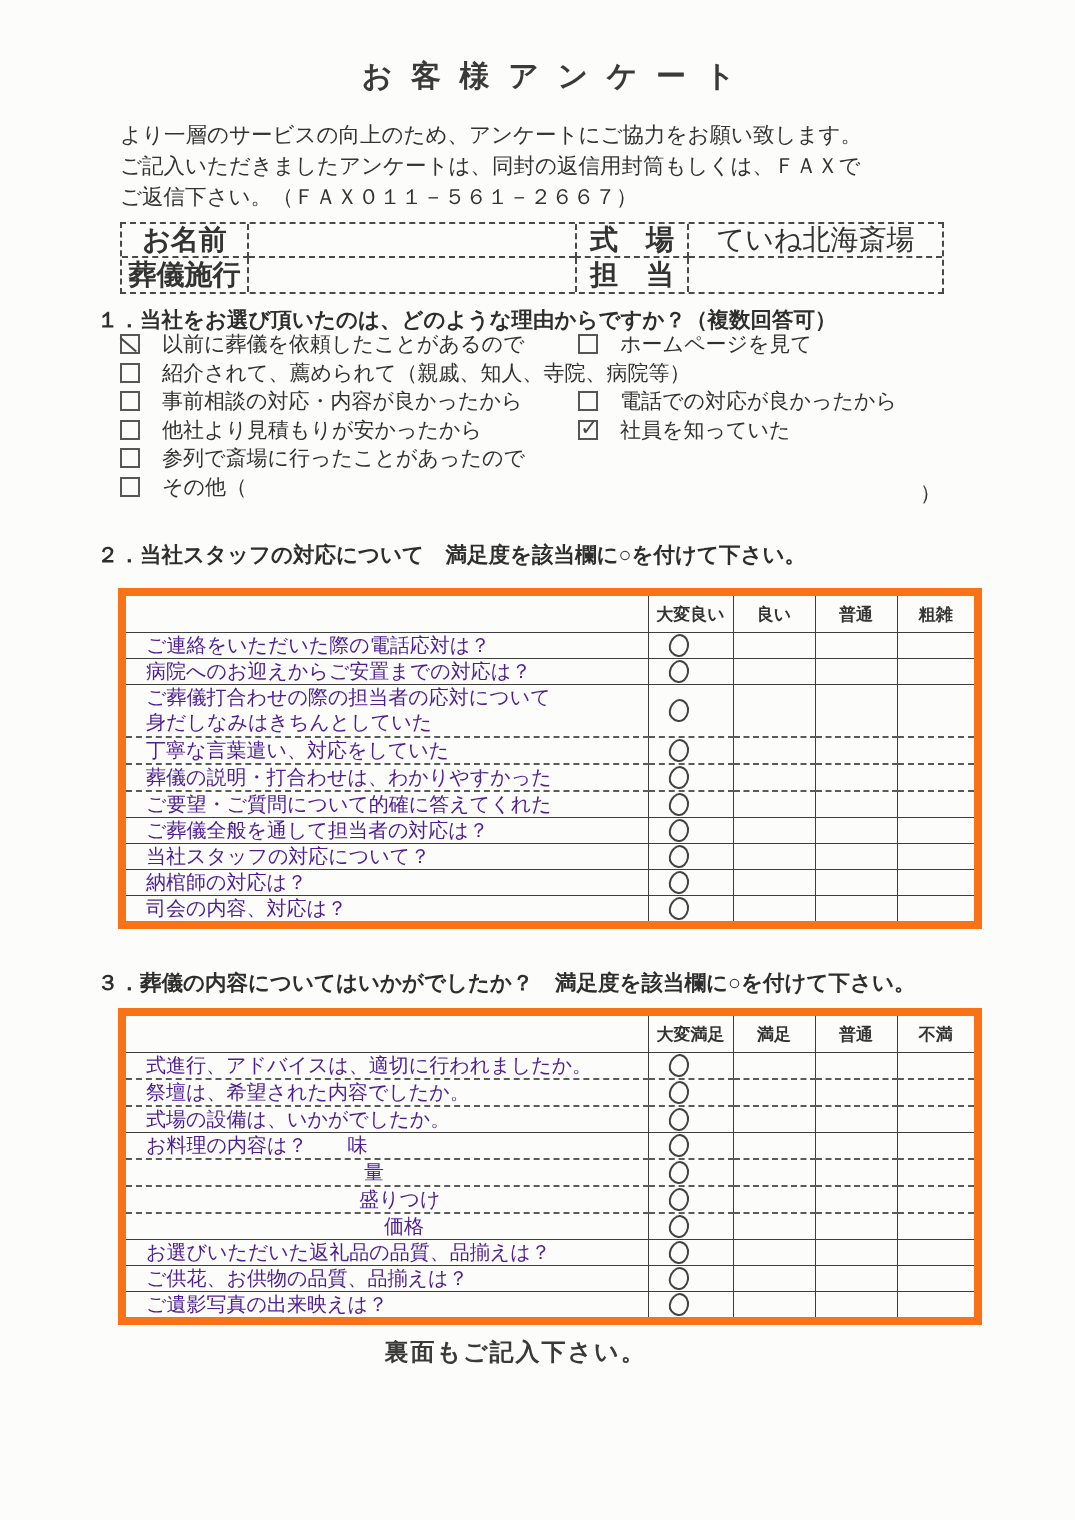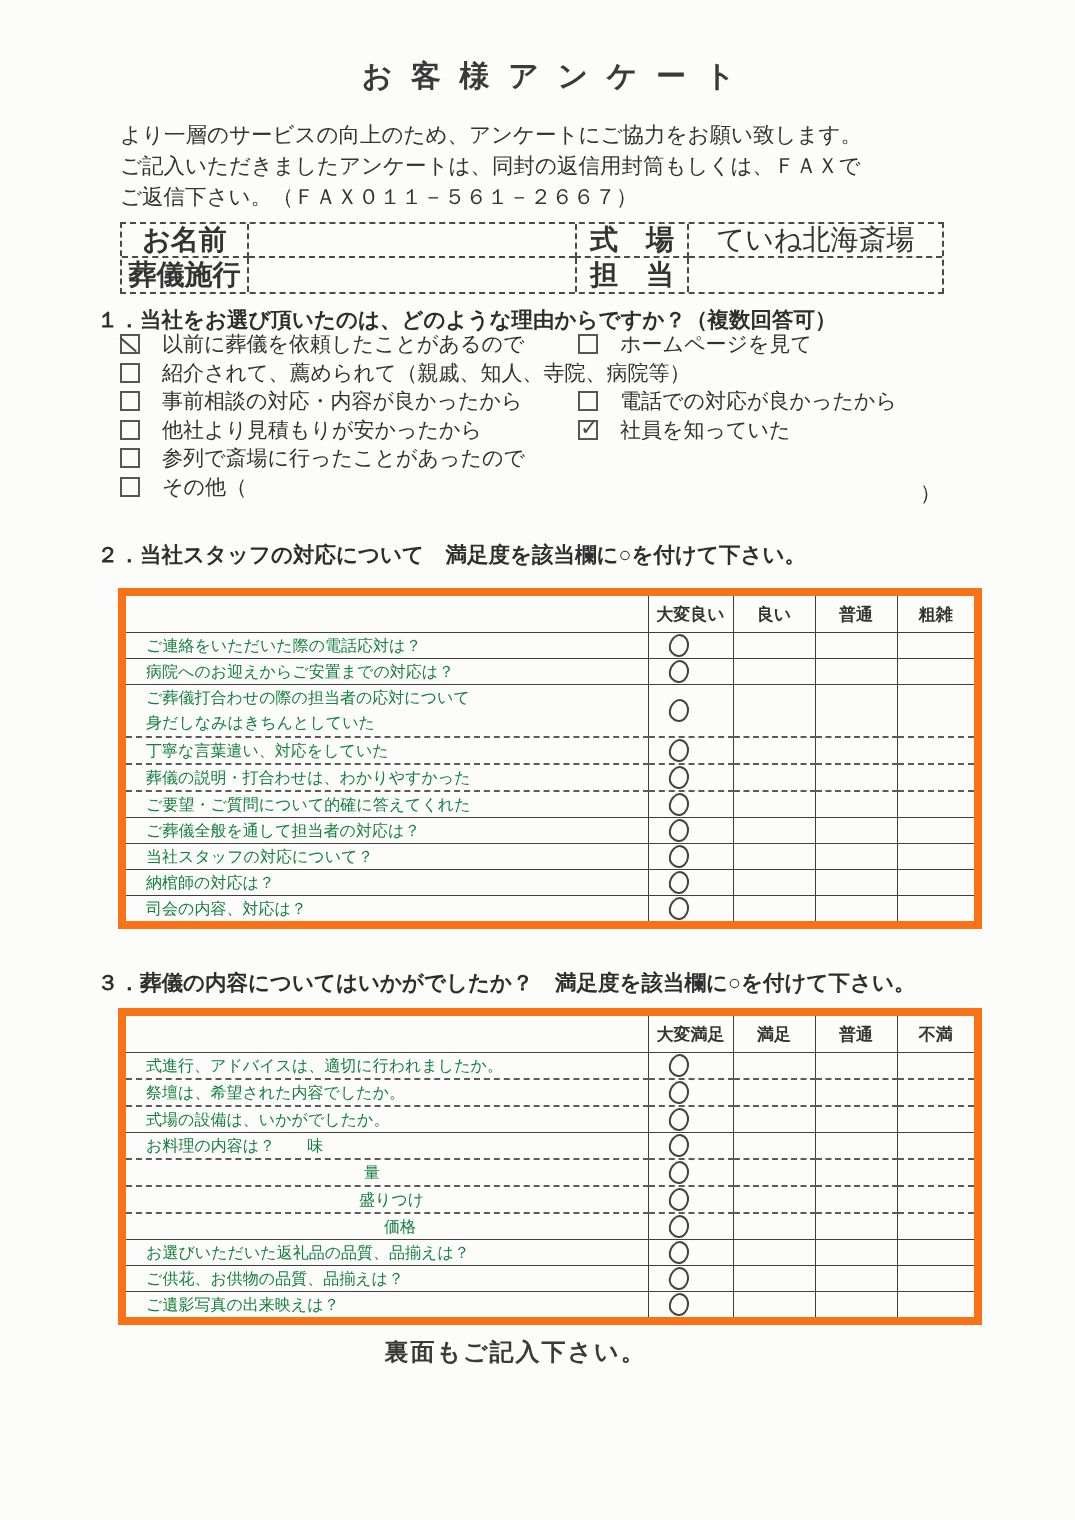--- a/index.html
+++ b/index.html
@@ -83,21 +83,21 @@
   table.rating td:first-child,table.rating th:first-child{border-left:none;}
   table.rating tr.hdr th{
     height:36px;font-size:17px;font-weight:600;color:#333;
     text-align:center;
     border-bottom:1.5px solid #3e3e3e;
   }
   table.rating tr.hdr th:first-child{border-bottom:1.5px solid #3e3e3e;}
   table.rating tr{height:25px;}
   table.rating tr.tall{height:52px;padding-left:44px;}
   table.rating td.lbl{
-    font-size:16px;color:#15803d;padding-left:20px;
+    font-size:20px;color:#4c1d95;padding-left:20px;
     white-space:pre-line;line-height:25px;font-weight:500;
   }
   table.rating td.rate{text-align:left;padding-left:20px;}
   tr.b-solid td{border-bottom:1.5px solid #3e3e3e;}
   tr.b-dash td{border-bottom:2px dashed #5a5a5a;}
   td.ind-a{padding-left:238px !important;}
   td.ind-b{padding-left:233px !important;}
   td.ind-c{padding-left:258px !important;}
   .circle{
     display:inline-block;width:16px;height:19px;

